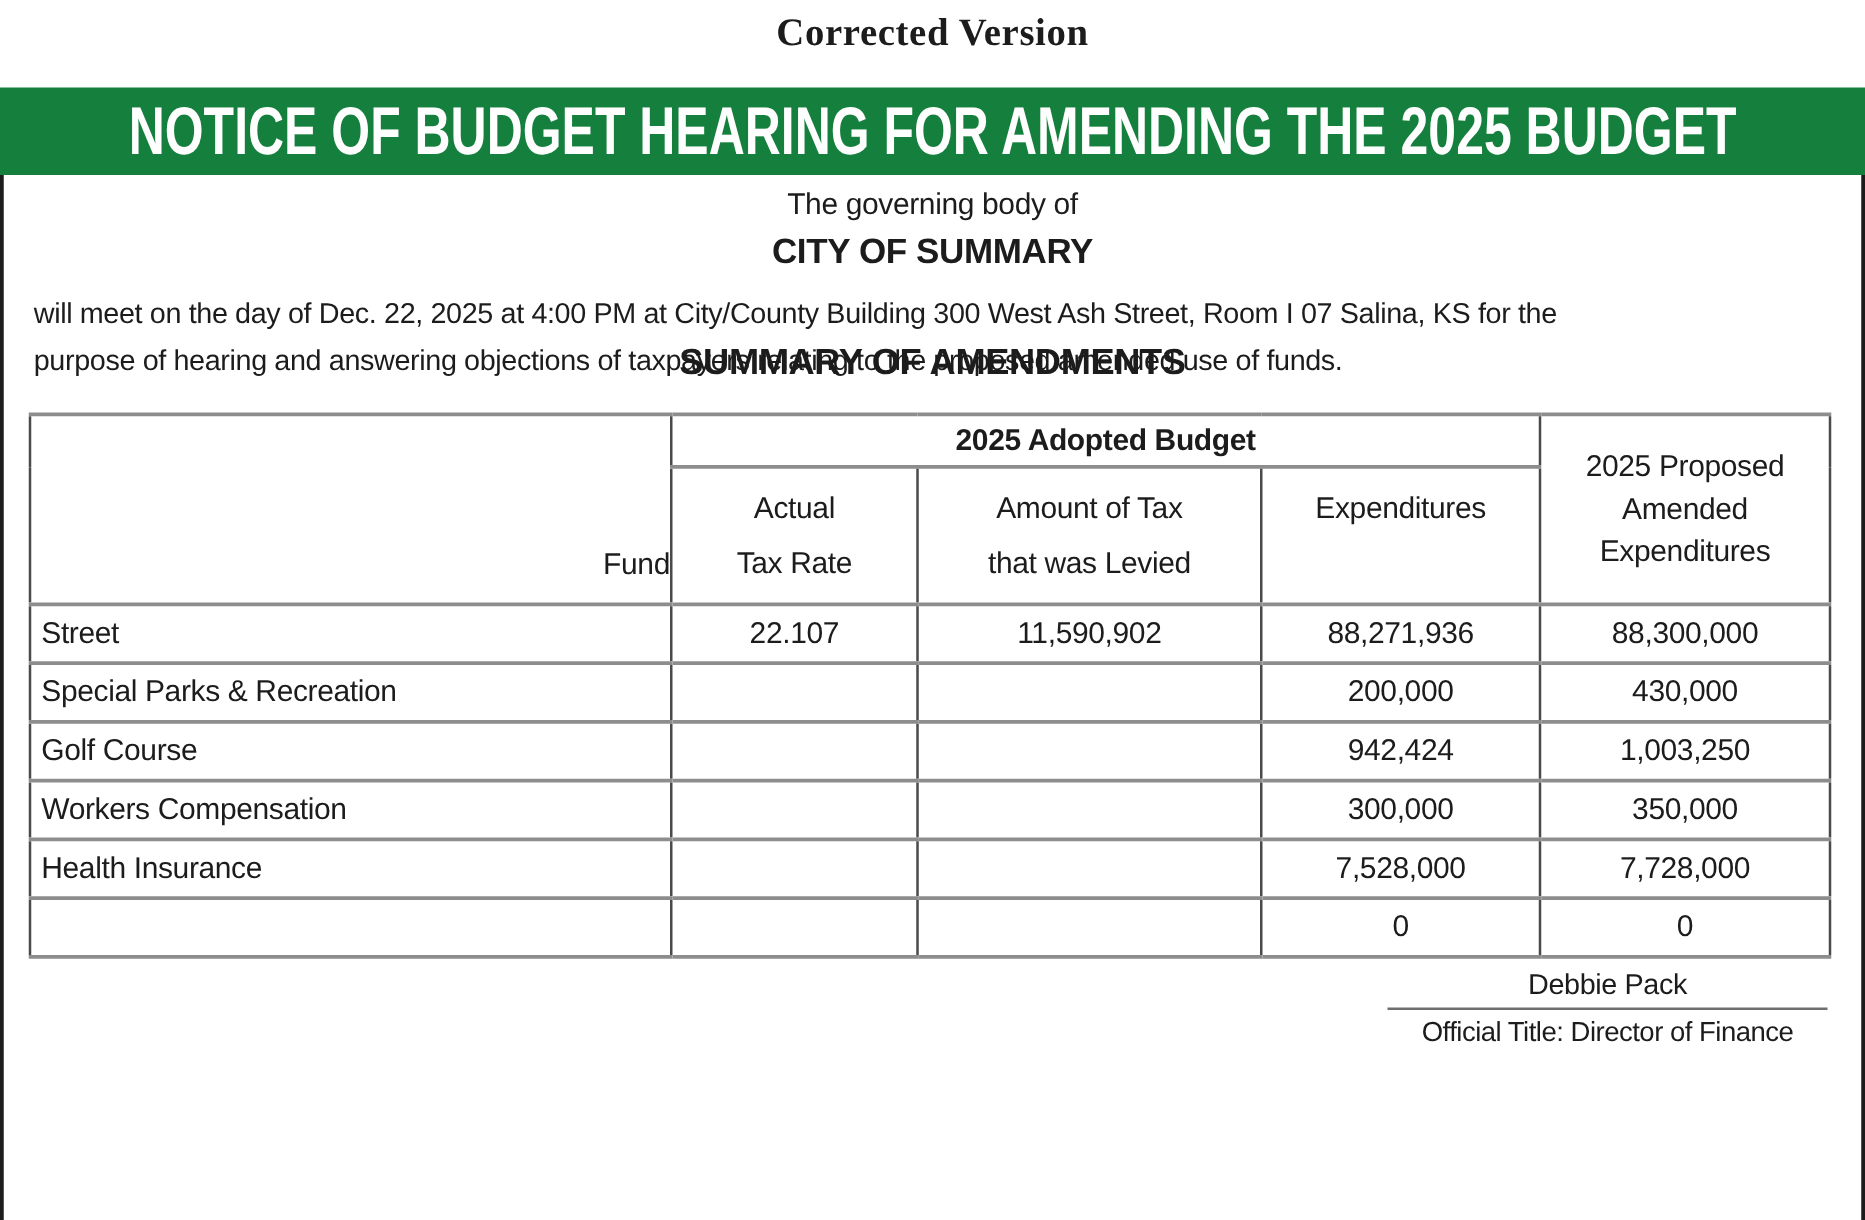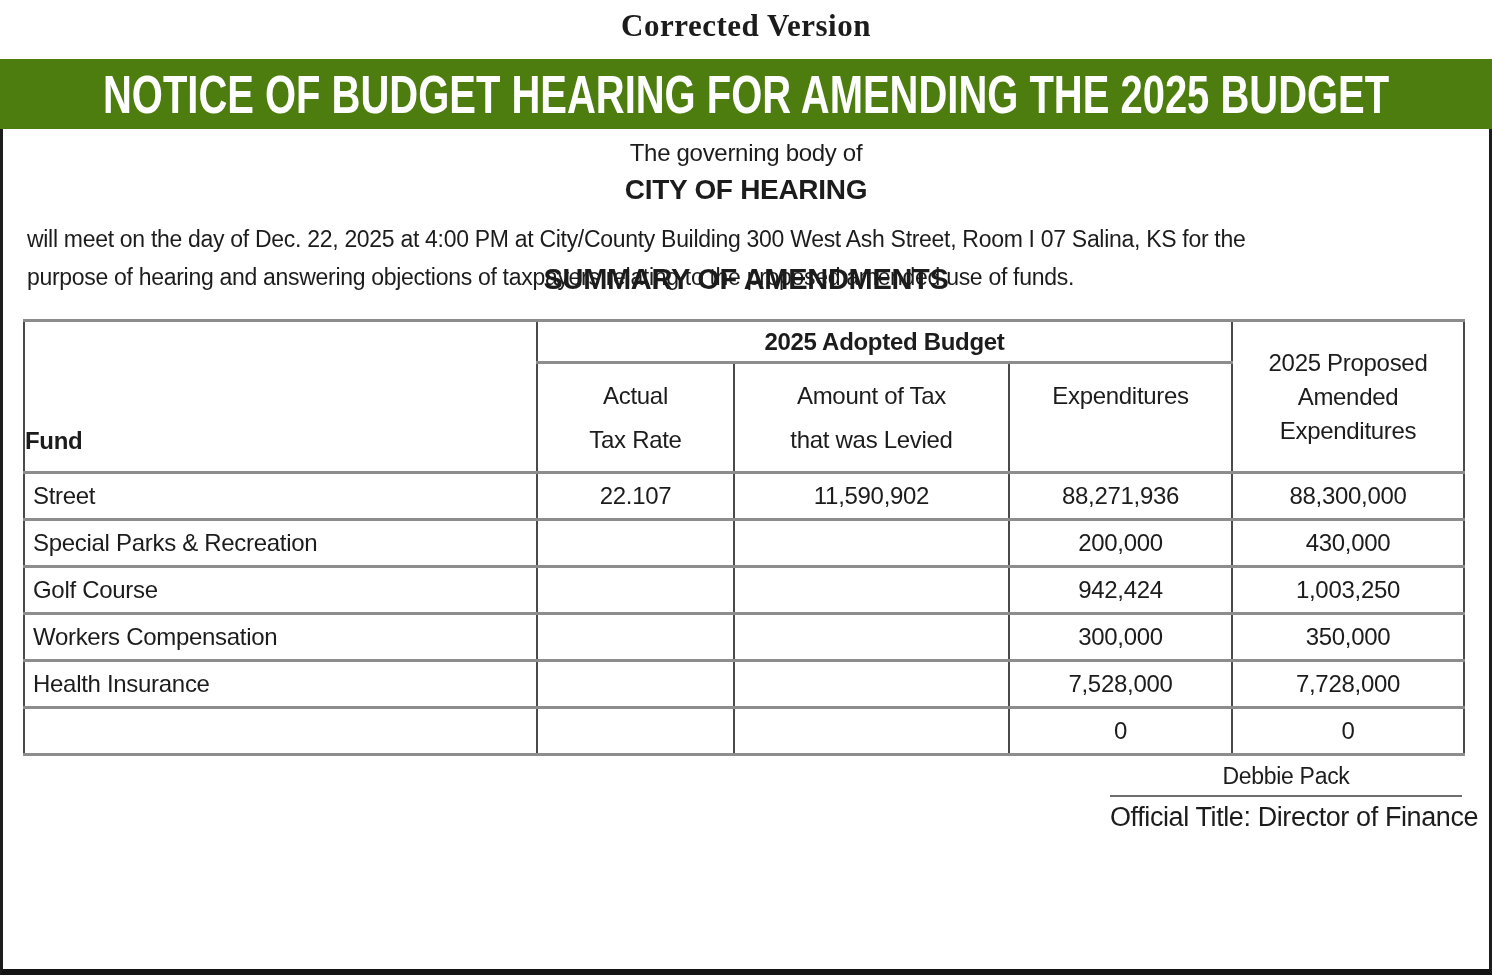--- a/index.html
+++ b/index.html
@@ -15,23 +15,23 @@
   .corrected {
     text-align: center;
     font-family: "Liberation Serif", "DejaVu Serif", serif;
     font-weight: bold;
     font-size: 31px;
     padding-top: 8px;
     letter-spacing: 0.5px;
   }
 
   .banner {
-    margin-top: 15px;
+    margin-top: 26px;
     height: 70px;
-    background: #4d7c0f;
+    background: #15803d;
     display: flex;
     align-items: center;
     justify-content: center;
     overflow: hidden;
   }
   .banner-text {
     color: #fefefe;
     font-weight: bold;
     font-size: 54px;
     white-space: nowrap;
@@ -89,22 +89,22 @@
     border-left: 2px solid #4a4a4a;
     border-right: 2px solid #4a4a4a;
     border-top: 3px solid #8d8d8d;
     border-bottom: 3px solid #8d8d8d;
     font-size: 24px;
     letter-spacing: -0.3px;
     overflow: hidden;
   }
   td.fund-head {
     vertical-align: bottom;
-    text-align: left;
-    font-weight: bold;
+    text-align: right;
+    font-weight: normal;
     padding-bottom: 16px;
   }
   td.adopted-head {
     height: 42px;
     text-align: center;
     font-weight: bold;
     font-size: 25px;
     vertical-align: middle;
   }
   td.proposed-head {
@@ -131,41 +131,41 @@
     text-align: center;
   }
   .sig-name {
     font-size: 23px;
     letter-spacing: -0.3px;
     padding-bottom: 5px;
     border-bottom: 2px solid #6e6e6e;
   }
   .sig-title {
     padding-top: 5px;
-    font-size: 27px;
+    font-size: 22px;
     letter-spacing: -0.4px;
     white-space: nowrap;
   }
 </style>
 </head>
 <body>
 
 <div class="page">
 
   <div class="corrected">Corrected Version</div>
 
   <div class="banner">
     <span class="banner-text">NOTICE OF BUDGET HEARING FOR AMENDING THE 2025 BUDGET</span>
   </div>
 
   <div class="body-box">
 
     <div class="governing">The governing body of</div>
 
-    <div class="city">CITY OF HEARING</div>
+    <div class="city">CITY OF SUMMARY</div>
 
     <p class="para">will meet on the day of Dec. 22, 2025 at 4:00 PM at City/County Building 300 West Ash Street, Room I 07 Salina, KS for the
 purpose of hearing and answering objections of taxpayers relating to the proposed amended use of funds.</p>
 
 
     <div class="summary">SUMMARY OF AMENDMENTS</div>
 
     <table class="amend">
       <colgroup>
         <col style="width:513px">

